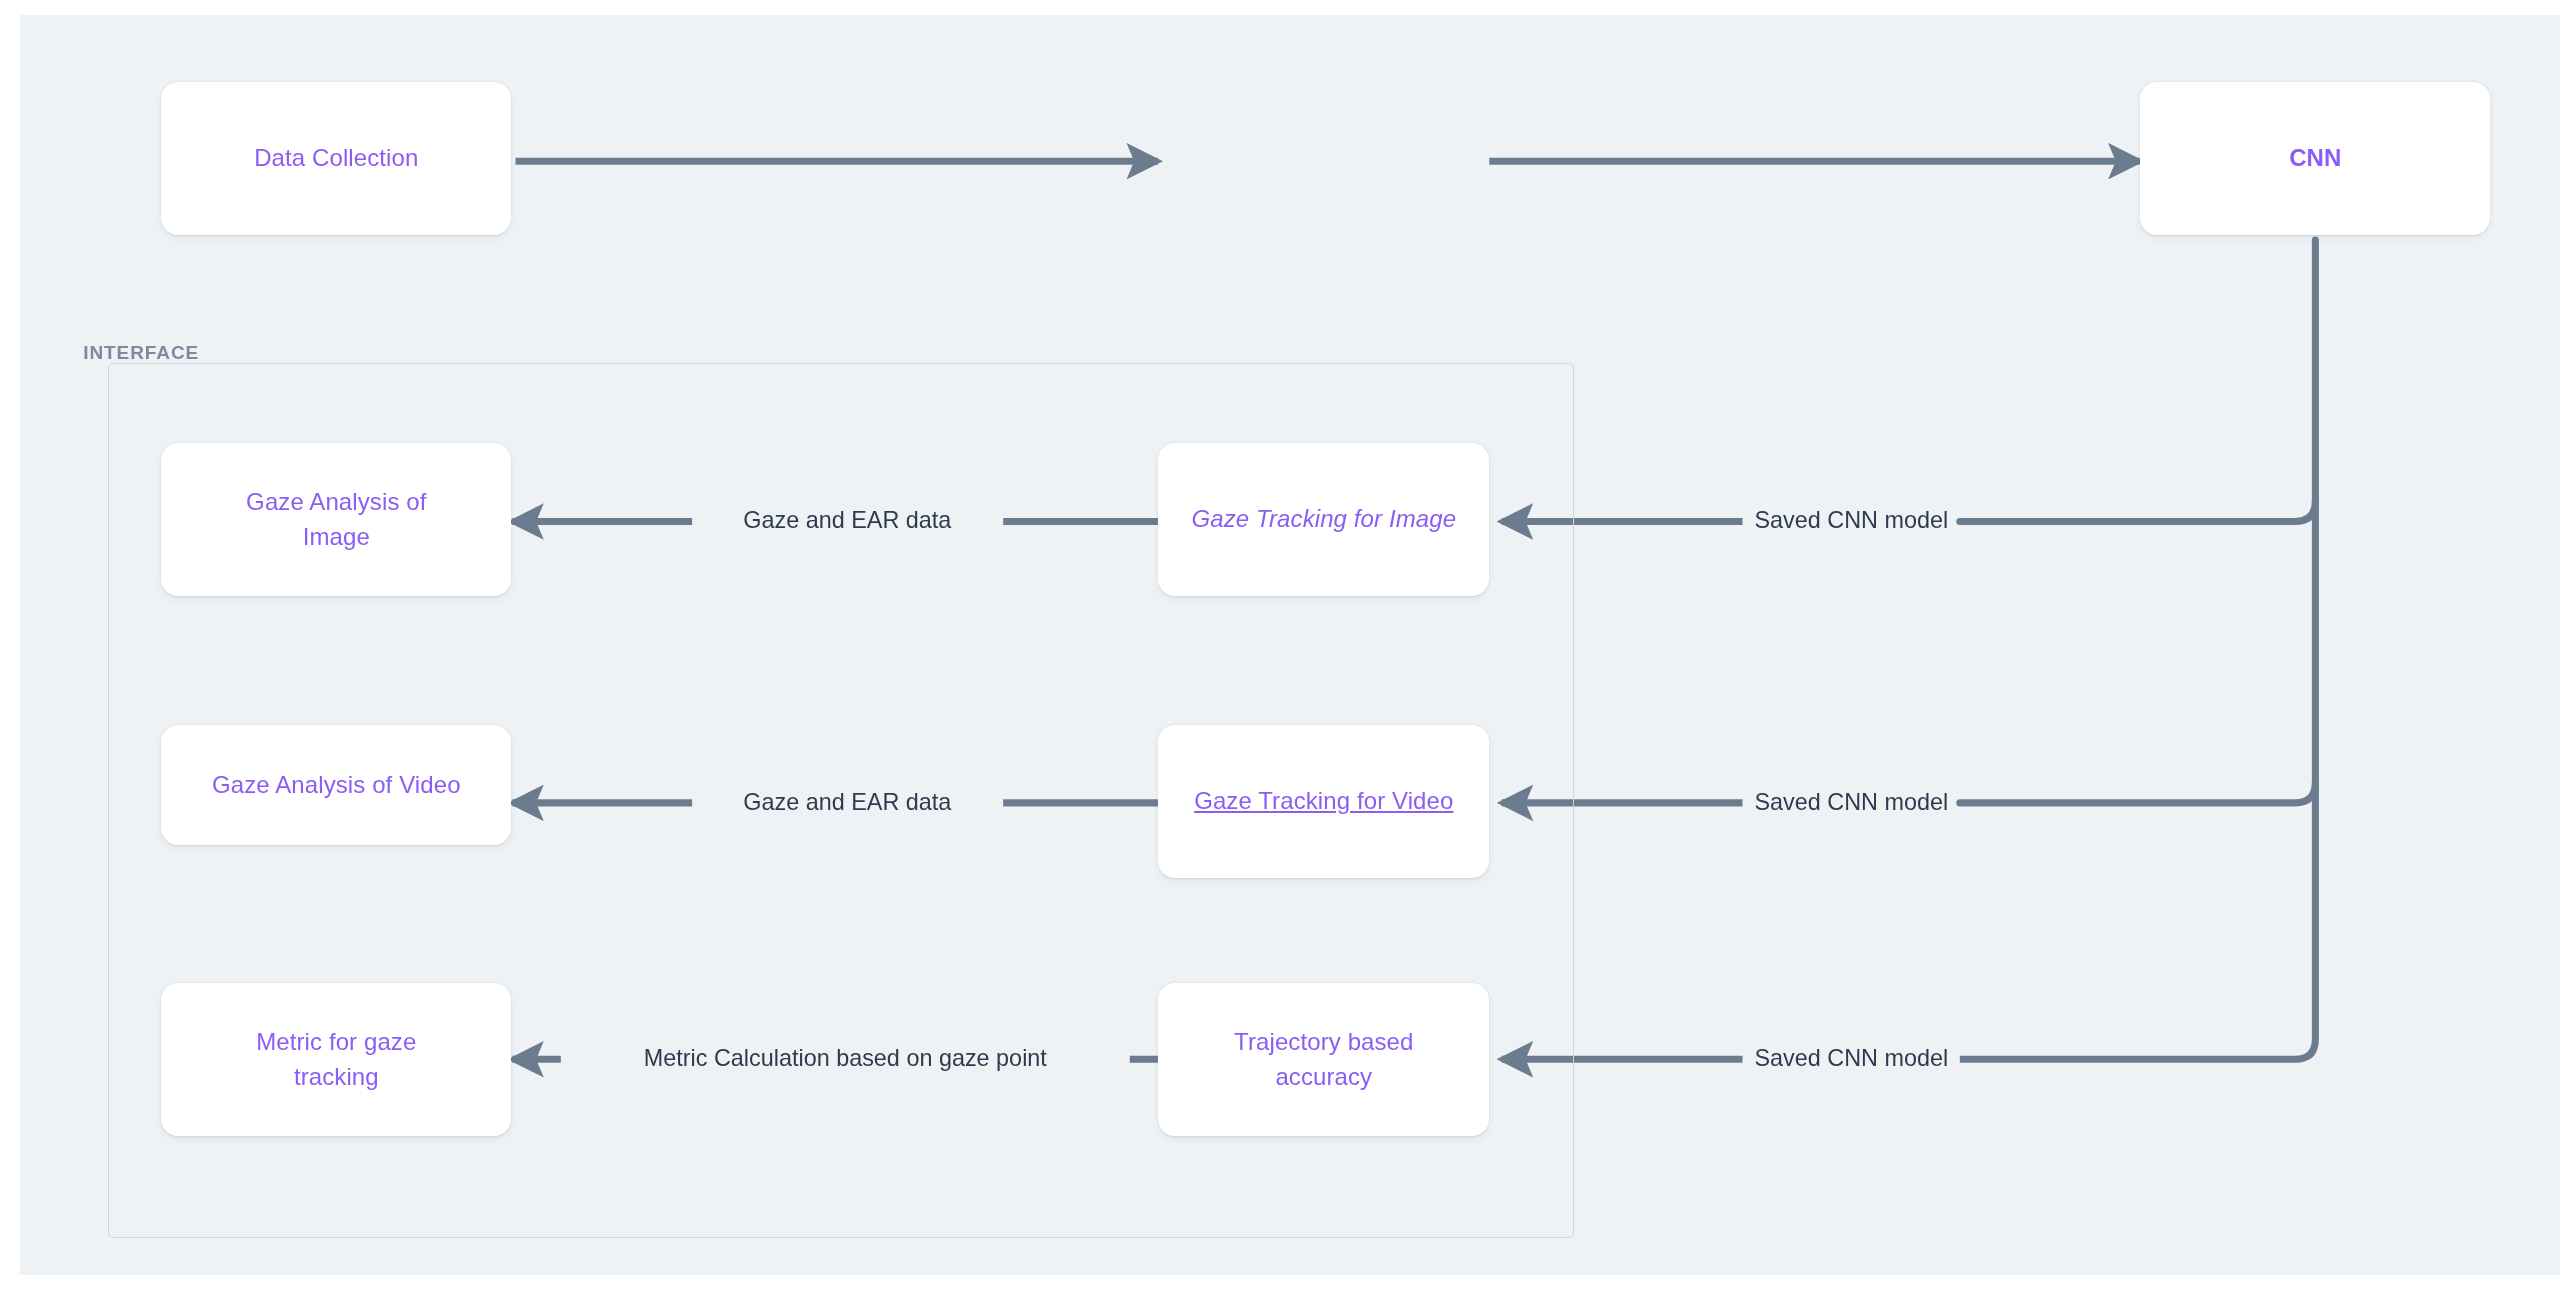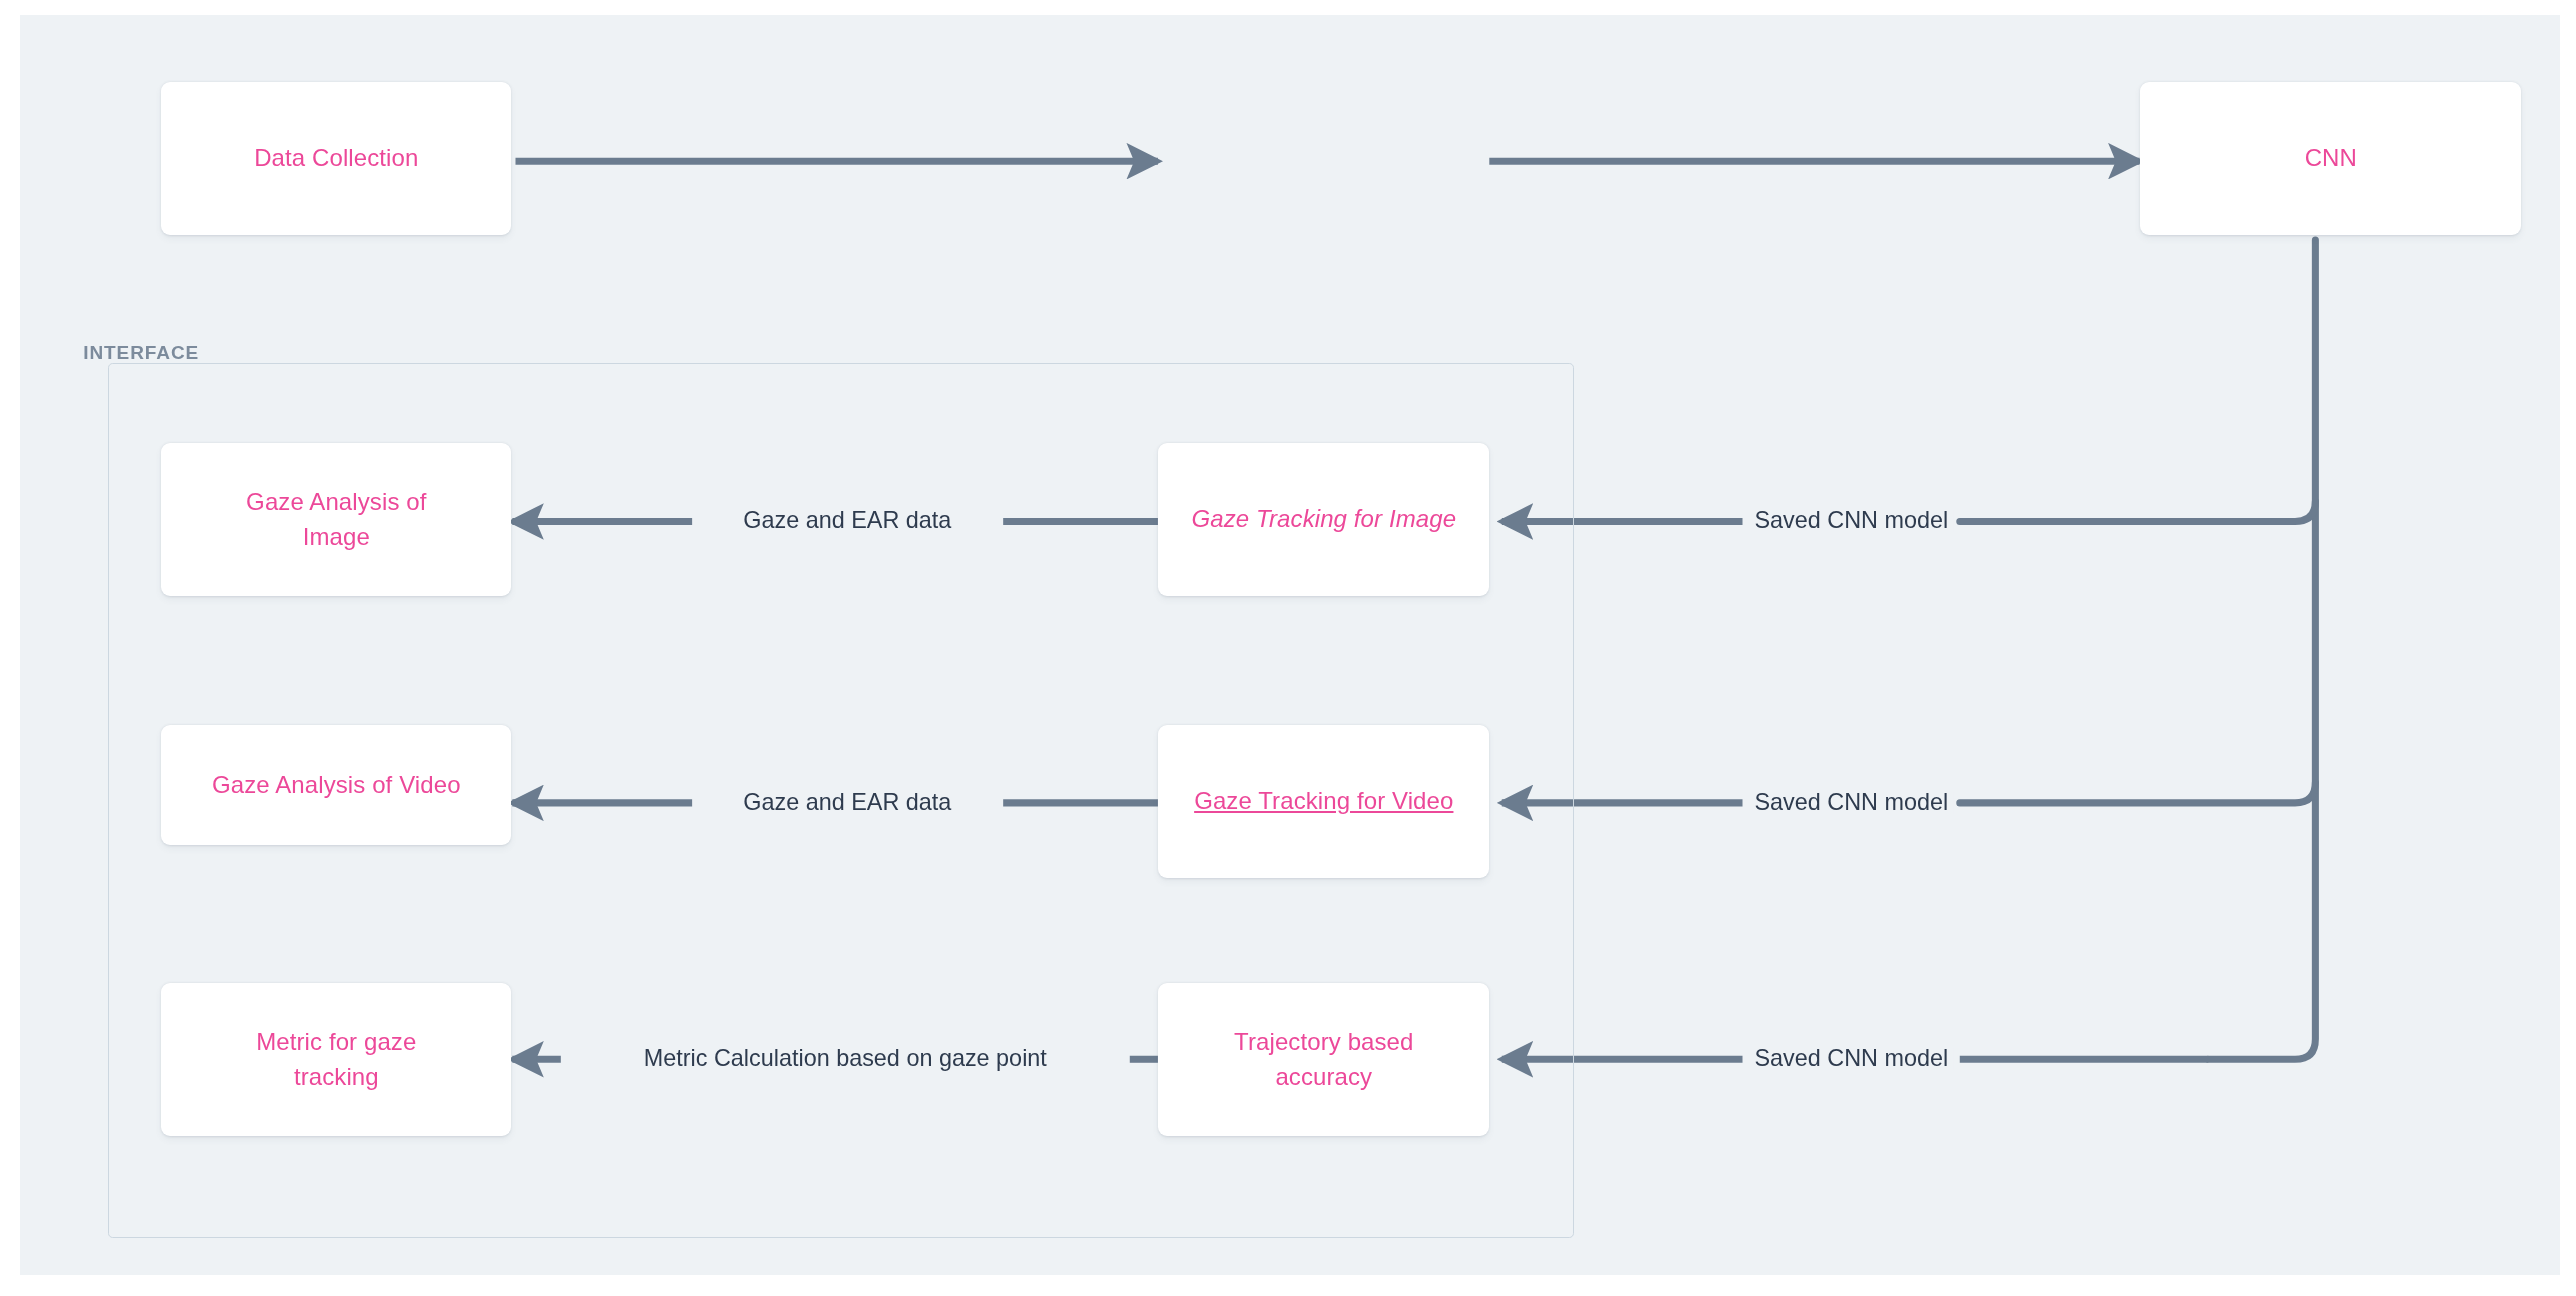--- a/index.html
+++ b/index.html
@@ -27,27 +27,27 @@
     position: absolute;
     left: 0;
     top: 0;
     width: 2540px;
     height: 1260px;
     overflow: visible;
   }
   .node {
     position: absolute;
     background: #ffffff;
-    border-radius: 9px;
+    border-radius: 17px;
     box-shadow: 0 0.8px 2.3px rgba(60,80,100,0.13), 0 3.1px 7.8px rgba(60,80,100,0.06);
     display: flex;
     align-items: center;
     justify-content: center;
     text-align: center;
-    color: #ec4899;
+    color: #8b5cf6;
     font-size: 24px;
     line-height: 1.42;
     letter-spacing: 0.1px;
     padding: 0 12.5px;
     box-sizing: border-box;
   }
   .group-box {
     position: absolute;
     border: 1.6px solid #ccd7e0;
     border-radius: 4.7px;
@@ -110,21 +110,21 @@
     </svg>
 
     <div class="group-label" style="left:63px; top:327px;">INTERFACE</div>
     <div class="group-box" style="left:88px; top:348px; width:1464px; height:873px;"></div>
 
     <div class="node" style="left:141px; top:67px; width:350px; height:153px;">
       <span>Data Collection</span>
     </div>
 
 
-    <div class="node" style="left:2120px; top:67px; width:381px; height:153px;">
+    <div class="node" style="left:2120px; top:67px; width:350px; height:153px;font-weight:bold;">
       <span>CNN</span>
     </div>
 
     <div class="node" style="left:141px; top:428px; width:350px; height:153px; padding:0 48px;">
       <span>Gaze Analysis of Image</span>
     </div>
 
     <div class="node" style="left:1138px; top:428px; width:331px; height:153px; padding:0 31px;font-style:italic;">
       <span>Gaze Tracking for Image</span>
     </div>

